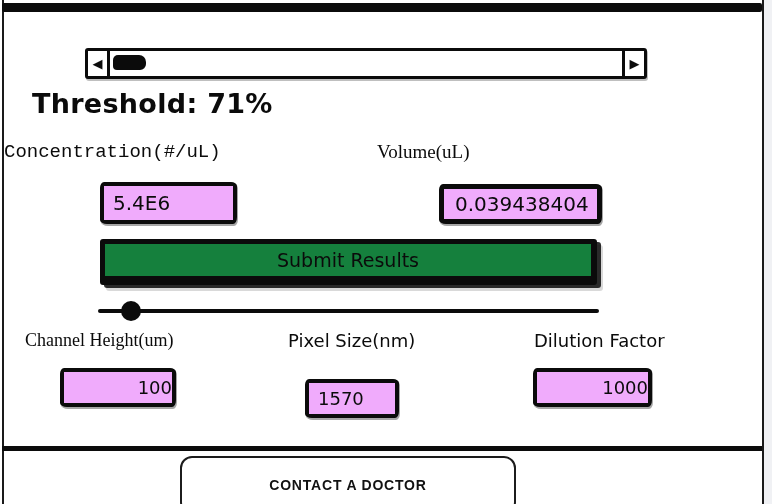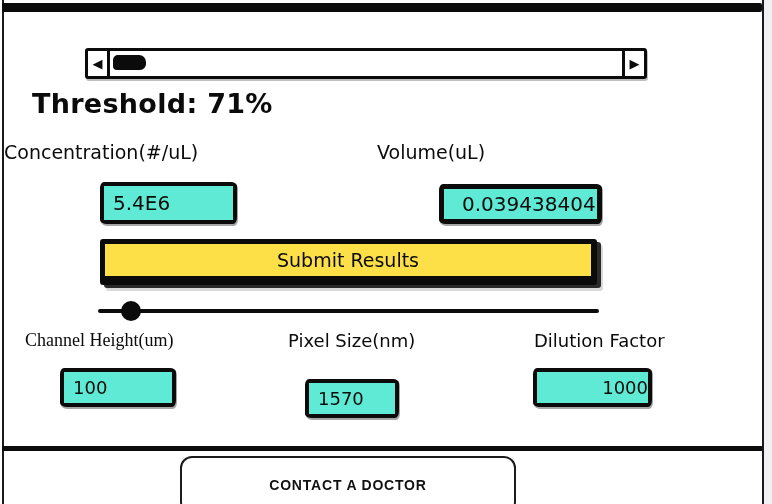--- a/index.html
+++ b/index.html
@@ -37,42 +37,42 @@
     background: #0b0b0b; border-radius: 5px 7px 6px 4px;
   }
 
   .heading {
     position: absolute; left: 32px; top: 88px;
     font-size: 27px; font-weight: bold; letter-spacing: 0.3px;
   }
 
   .field-label { position: absolute; font-size: 19px; white-space: nowrap; }
   .field-label.small { font-size: 18px; }
-  .lbl-concentration { left: 4px;  top: 141px; }
-  .lbl-volume        { left: 377px; top: 141px; }
+  .lbl-concentration { left: 4px;  top: 141px; font-family: Liberation Mono, monospace; }
+  .lbl-volume        { left: 377px; top: 141px; font-family: Liberation Serif, serif; }
   .lbl-channel       { left: 25px;  top: 330px; font-family: Liberation Serif, serif; }
   .lbl-pixel         { left: 288px; top: 330px; }
   .lbl-dilution      { left: 534px; top: 330px; }
 
   .wf-input {
-    position: absolute; background: #5eead4; color: #0b0b0b;
+    position: absolute; background: #f0abfc; color: #0b0b0b;
     border: 4px solid #0b0b0b; border-radius: 4px 6px 4px 7px / 6px 4px 7px 4px;
     font-family: "DejaVu Sans", sans-serif; font-size: 18px;
     padding-left: 9px; outline: none;
     box-shadow: 1px 2px 0 rgba(0,0,0,0.35);
   }
   .in-concentration { left: 100px; top: 182px; width: 137px; height: 42px; font-size: 20px; }
-  .in-volume        { left: 439px; top: 184px; width: 163px; height: 40px; font-size: 20px; border-width: 5px; padding-left: 18px; }
-  .in-channel       { left: 60px;  top: 368px; width: 116px; height: 39px; }
+  .in-volume        { left: 439px; top: 184px; width: 163px; height: 40px; font-size: 20px; border-width: 5px; padding-left: 11px; }
+  .in-channel       { left: 60px;  top: 368px; width: 116px; height: 39px; text-align: right; }
   .in-pixel         { left: 305px; top: 368px; width: 94px;  height: 39px; margin-top: 11px; }
   .in-dilution      { left: 533px; top: 368px; width: 119px; height: 39px; text-align: right; }
 
   .submit-btn {
     position: absolute; left: 100px; top: 239px; width: 497px; height: 46px;
-    background: #fde047; color: #0b0b0b;
+    background: #15803d; color: #0b0b0b;
     border: 5px solid #0b0b0b; border-bottom-width: 9px; border-right-width: 6px;
     border-radius: 3px; font-family: "DejaVu Sans", sans-serif; font-size: 19px;
     box-shadow: 4px 3px 0 rgba(10,10,10,0.85), 6px 6px 0 rgba(0,0,0,0.15);
     cursor: pointer;
   }
 
   .slider-track {
     position: absolute; left: 98px; top: 309px; width: 501px; height: 4px;
     background: #0b0b0b; border-radius: 2px; cursor: pointer;
   }

